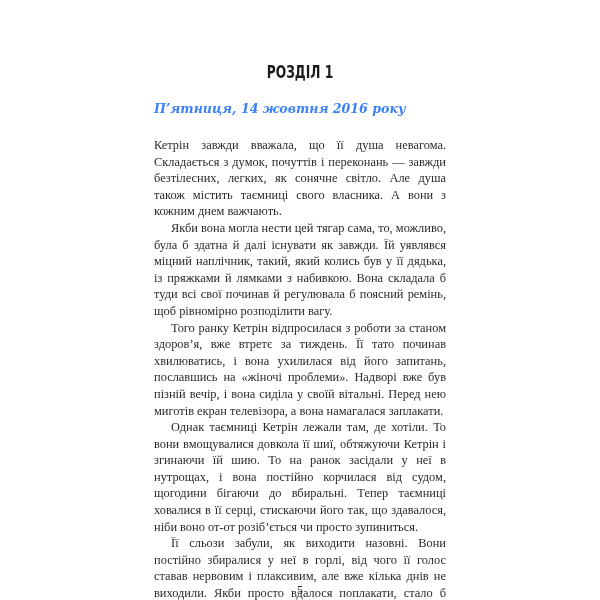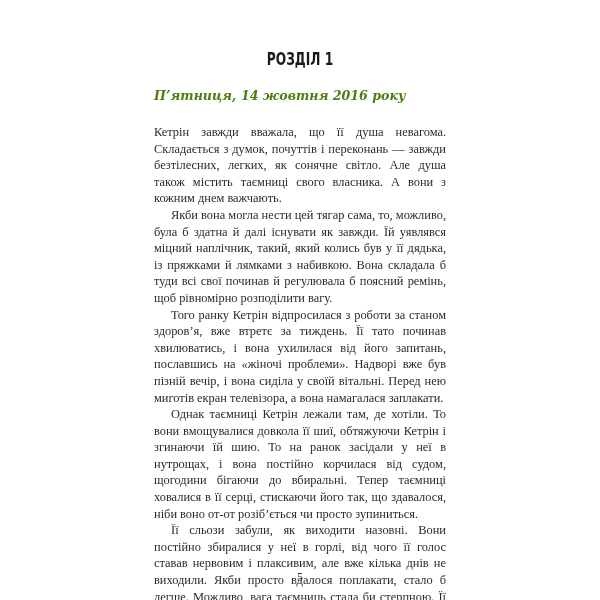--- a/index.html
+++ b/index.html
@@ -1,32 +1,32 @@
 <!DOCTYPE html>
 <html><head>
   <meta charset="utf-8">
   <style>
     html, body { margin: 0; padding: 0; }
     body {
       width: 600px; height: 600px; background: #ffffff; overflow: hidden;
       position: relative; color: #262626;
       font-family: "DejaVu Serif", "Liberation Serif", serif;
     }
-    .page { position: absolute; left: 0; top: 0; width: 600px; height: 564px; }
+    .page { position: absolute; left: 0; top: 13px; width: 600px; height: 564px; }
     .chapter-title {
       position: absolute; top: 49px; left: 0; width: 600px; text-align: center;
       font-family: "DejaVu Sans", "Liberation Sans", sans-serif;
       font-weight: bold; font-size: 17px; letter-spacing: 0px;
       transform: scaleX(0.72); transform-origin: center;
       color: #1a1a1a;
     }
     .chapter-date {
       position: absolute; top: 88px; left: 154px;
       font-family: "DejaVu Serif", "Liberation Serif", serif;
-      font-style: italic; font-weight: bold; font-size: 12.6px; color: #4d7c0f;
+      font-style: italic; font-weight: bold; font-size: 12.6px; color: #3b82f6;
     }
     .body-text {
       position: absolute; top: 124px; left: 154px; width: 292px;
       font-family: "Liberation Serif", "DejaVu Serif", serif;
       font-size: 12.4px; line-height: 16.6px; color: #2b2b2b;
     }
     .para { margin: 0; text-align: justify; text-indent: 17px; hyphens: manual; }
     .para.first { text-indent: 0; }
     .page-number {
       position: absolute; top: 570px; left: 0; width: 600px; text-align: center;

